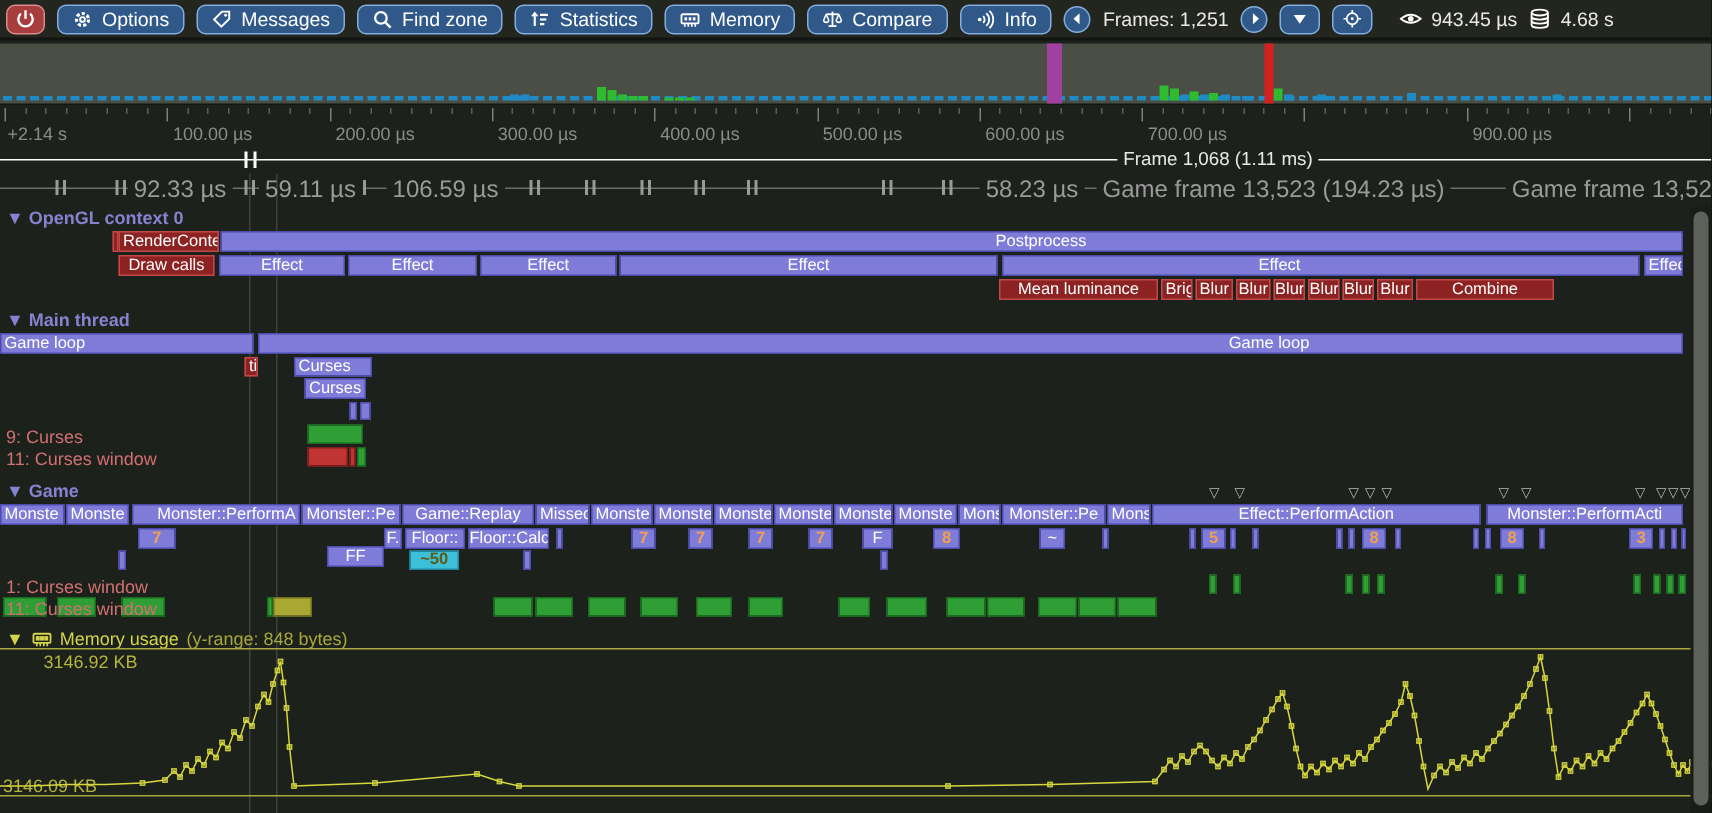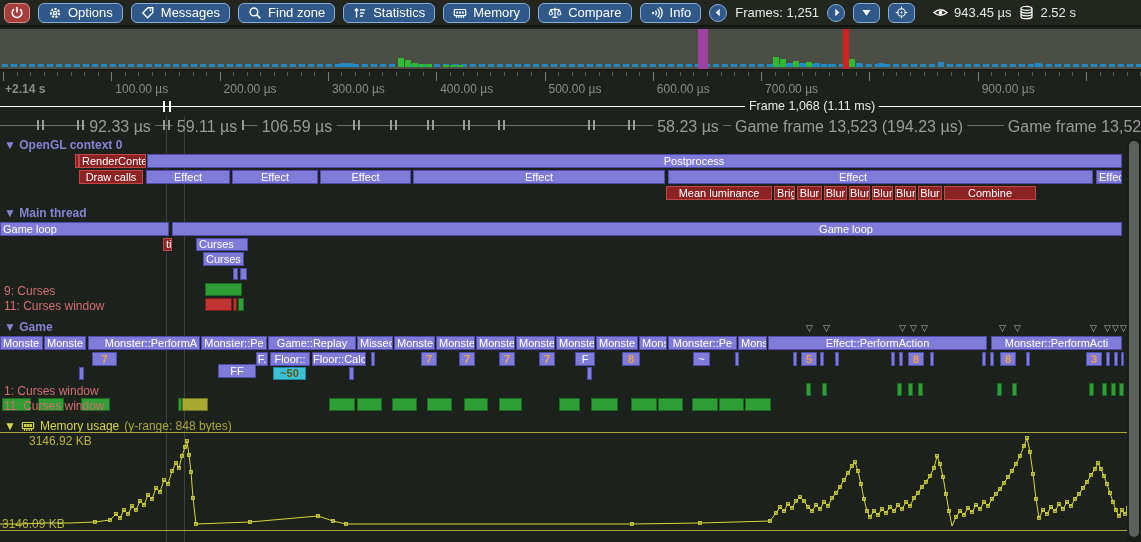--- a/index.html
+++ b/index.html
@@ -141,21 +141,21 @@
         </svg>
         <span>943.45 µs</span>
       </span>
       <span class="tbtext">
         <svg width="15" height="15" viewBox="0 0 16 16">
           <ellipse cx="8" cy="3.6" rx="5.8" ry="2.1" fill="none" stroke="#fff" stroke-width="1.3"></ellipse>
           <path d="M2.2 3.6 V12.4 A5.8 2.1 0 0 0 13.8 12.4 V3.6" fill="none" stroke="#fff" stroke-width="1.3"></path>
           <path d="M2.2 6.5 A5.8 2.1 0 0 0 13.8 6.5" fill="none" stroke="#fff" stroke-width="1.3"></path>
           <path d="M2.2 9.4 A5.8 2.1 0 0 0 13.8 9.4" fill="none" stroke="#fff" stroke-width="1.3"></path>
         </svg>
-        <span>2.52 s</span>
+        <span>4.68 s</span>
       </span>
     </div>
   <div id="histogram" style="position: absolute; left: 0px; top: 29px; width: 1141px; height: 40px; background: rgb(75, 78, 69); border-bottom: 1px solid rgb(21, 23, 15);">
       <div style="position: absolute; left: 2px; bottom: 2px; width: 6px; height: 3px; background: rgb(31, 138, 196);"></div>
       <div style="position: absolute; left: 11px; bottom: 2px; width: 6px; height: 3px; background: rgb(31, 138, 196);"></div>
       <div style="position: absolute; left: 20px; bottom: 2px; width: 6px; height: 3px; background: rgb(31, 138, 196);"></div>
       <div style="position: absolute; left: 29px; bottom: 2px; width: 6px; height: 3px; background: rgb(31, 138, 196);"></div>
       <div style="position: absolute; left: 38px; bottom: 2px; width: 6px; height: 3px; background: rgb(31, 138, 196);"></div>
       <div style="position: absolute; left: 47px; bottom: 2px; width: 6px; height: 3px; background: rgb(31, 138, 196);"></div>
       <div style="position: absolute; left: 56px; bottom: 2px; width: 6px; height: 3px; background: rgb(31, 138, 196);"></div>
@@ -384,21 +384,21 @@
       <div style="position: absolute; left: 1018.32px; top: 2px; width: 1px; height: 4px; background: rgb(92, 95, 89);"></div>
       <div style="position: absolute; left: 1031.86px; top: 2px; width: 1px; height: 4px; background: rgb(92, 95, 89);"></div>
       <div style="position: absolute; left: 1045.4px; top: 2px; width: 1px; height: 4px; background: rgb(92, 95, 89);"></div>
       <div style="position: absolute; left: 1058.94px; top: 2px; width: 1px; height: 4px; background: rgb(92, 95, 89);"></div>
       <div style="position: absolute; left: 1072.48px; top: 2px; width: 1px; height: 4px; background: rgb(92, 95, 89);"></div>
       <div style="position: absolute; left: 1086px; top: 2px; width: 1px; height: 9px; background: rgb(125, 128, 122);"></div>
       <div style="position: absolute; left: 1099.54px; top: 2px; width: 1px; height: 4px; background: rgb(92, 95, 89);"></div>
       <div style="position: absolute; left: 1113.08px; top: 2px; width: 1px; height: 4px; background: rgb(92, 95, 89);"></div>
       <div style="position: absolute; left: 1126.62px; top: 2px; width: 1px; height: 4px; background: rgb(92, 95, 89);"></div>
       <div style="position: absolute; left: 1140.16px; top: 2px; width: 1px; height: 4px; background: rgb(92, 95, 89);"></div>
-      <span class="axlabel" style="left: 5px; top: 12px; font-weight: bold;">+2.14 s</span>
+      <span class="axlabel" style="left: 5px; top: 12px;">+2.14 s</span>
       <span class="axlabel" style="left: 115.3px; top: 12px;">100.00 µs</span>
       <span class="axlabel" style="left: 223.6px; top: 12px;">200.00 µs</span>
       <span class="axlabel" style="left: 331.9px; top: 12px;">300.00 µs</span>
       <span class="axlabel" style="left: 440.2px; top: 12px;">400.00 µs</span>
       <span class="axlabel" style="left: 548.5px; top: 12px;">500.00 µs</span>
       <span class="axlabel" style="left: 656.8px; top: 12px;">600.00 µs</span>
       <span class="axlabel" style="left: 765.1px; top: 12px;">700.00 µs</span>
       <span class="axlabel" style="left: 873.4px; top: 16px; margin-top: 36px;">800.00 µs</span>
       <span class="axlabel" style="left: 981.7px; top: 12px;">900.00 µs</span>
       <div style="position: absolute; left: 0px; top: 36px; width: 1141px; height: 1px; background: rgb(255, 255, 255);"></div>

